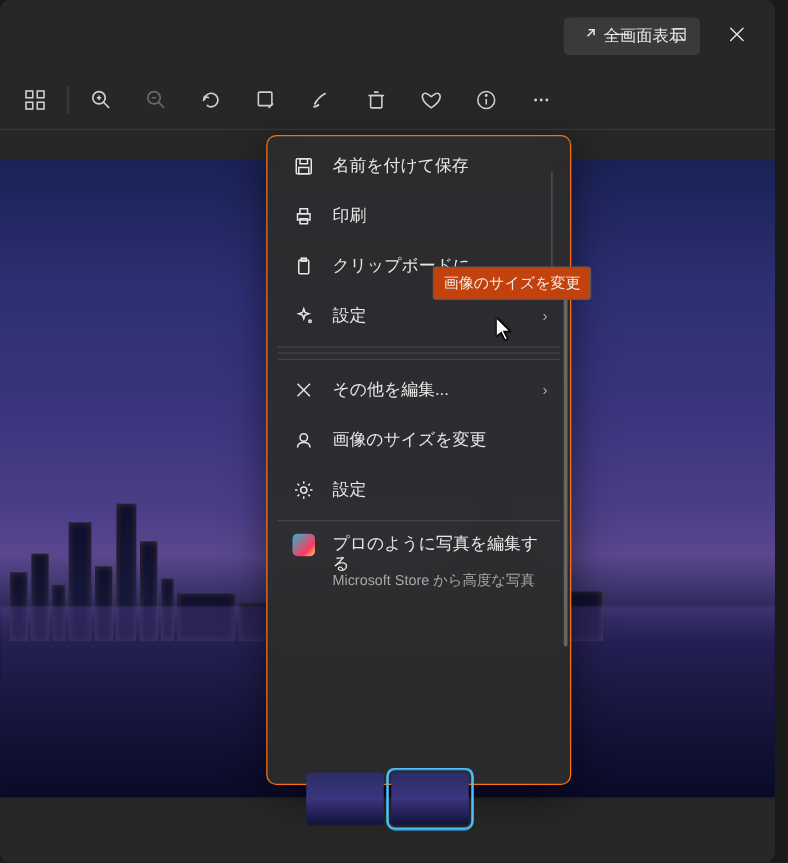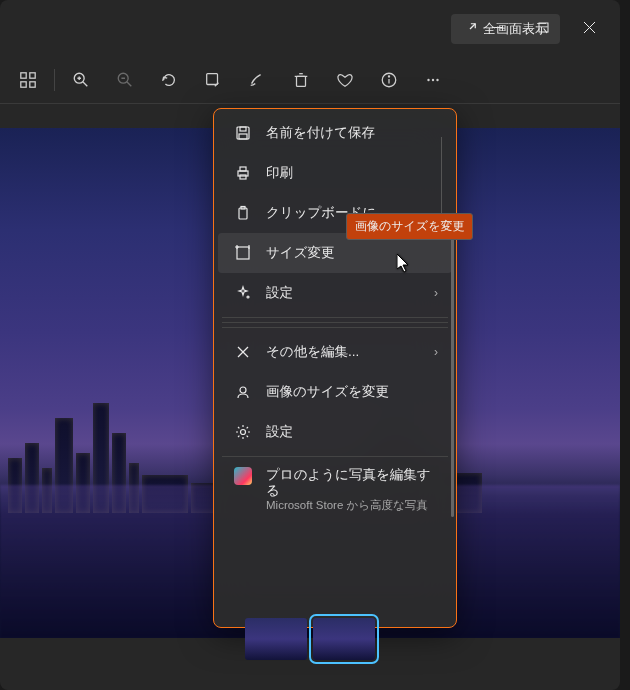--- a/index.html
+++ b/index.html
@@ -395,31 +395,20 @@
   <div class="mitem">
     <span class="micon">
         <svg viewBox="0 0 16 16" stroke="currentColor" fill="none" stroke-width="1.2">
           <rect x="4" y="3" width="8" height="11" rx="1"></rect>
           <rect x="6" y="1.5" width="4" height="2.5"></rect>
         </svg>
       </span>
     <span>クリップボードに</span>
   </div>
 
-  <div class="mitem hover">
-    <span class="micon">
-        <svg viewBox="0 0 16 16" stroke="currentColor" fill="none" stroke-width="1.2">
-          <rect x="2" y="2" width="12" height="12"></rect>
-          <line x1="2" y1="0" x2="2" y2="4"></line>
-          <line x1="14" y1="0" x2="14" y2="4"></line>
-          <line x1="0" y1="2" x2="4" y2="2"></line>
-        </svg>
-      </span>
-    <span>サイズ変更</span>
-  </div>
 
   <div class="mitem">
     <span class="micon">
         <svg viewBox="0 0 16 16" stroke="currentColor" fill="none" stroke-width="1.2">
           <path d="M8 2l1 3 3 1-3 1-1 3-1-3-3-1 3-1z"></path>
           <circle cx="13" cy="12" r="1"></circle>
         </svg>
       </span>
     <span>設定</span>
     <span class="chev">›</span>

